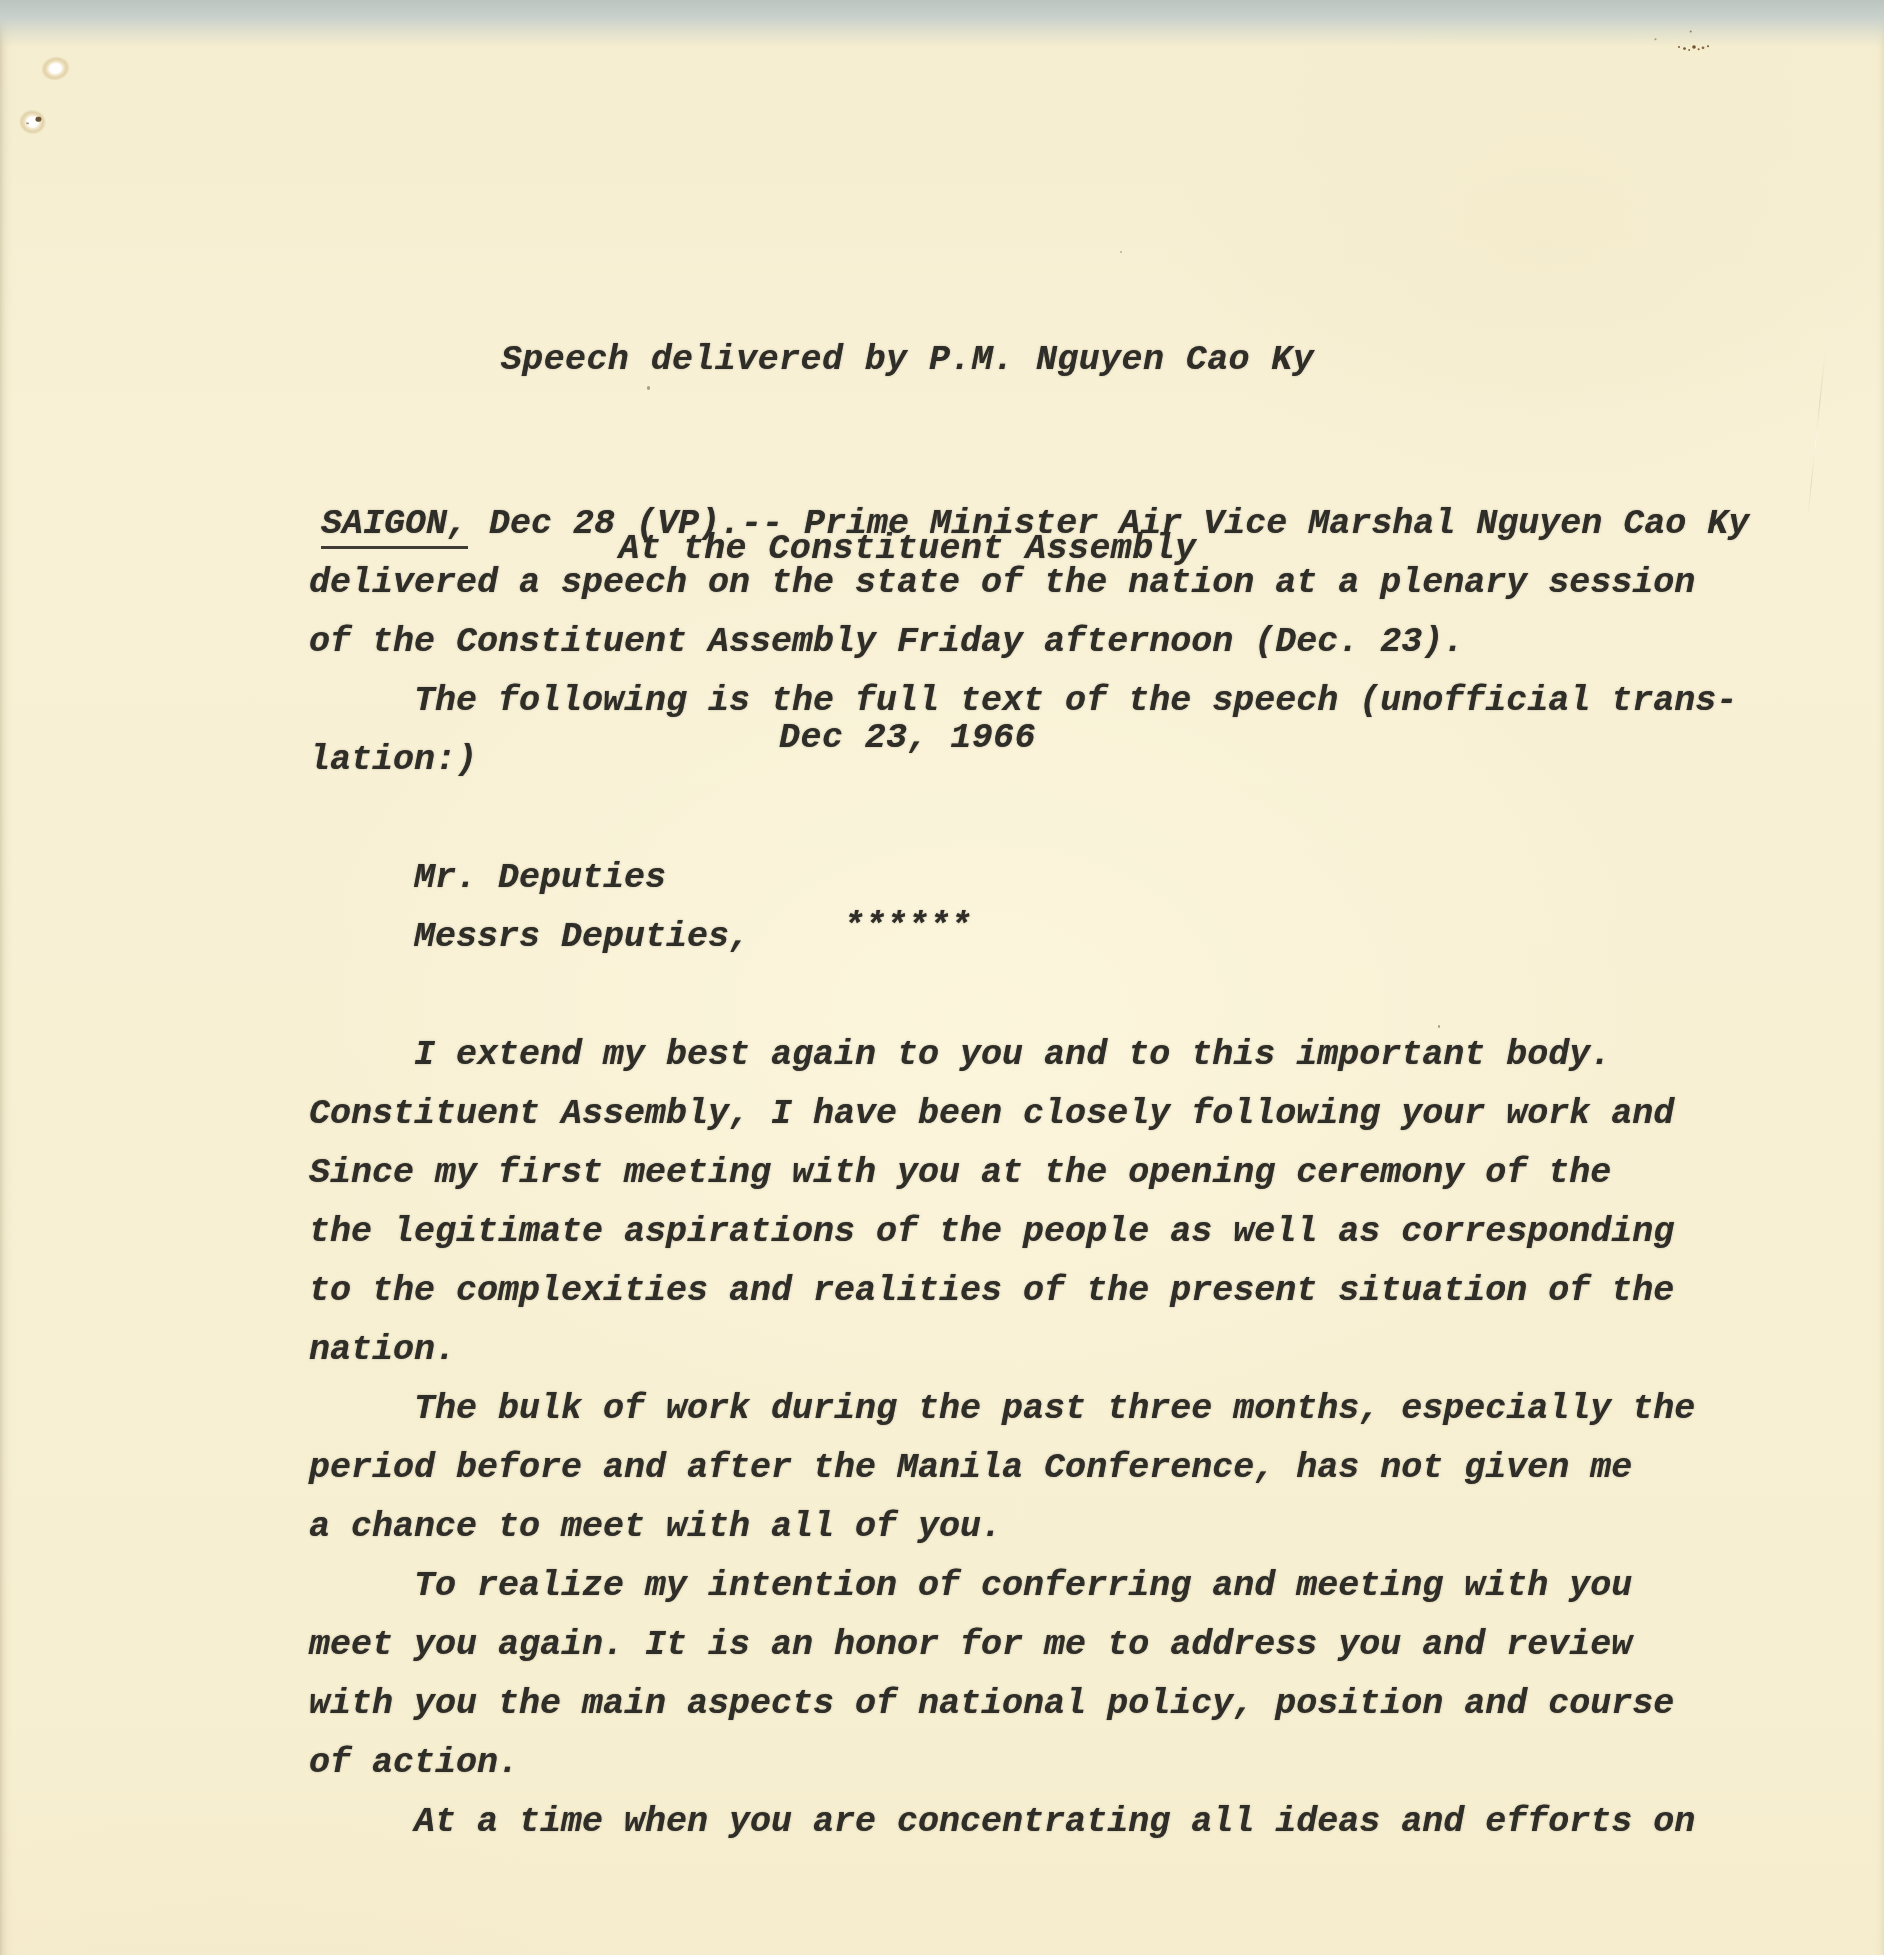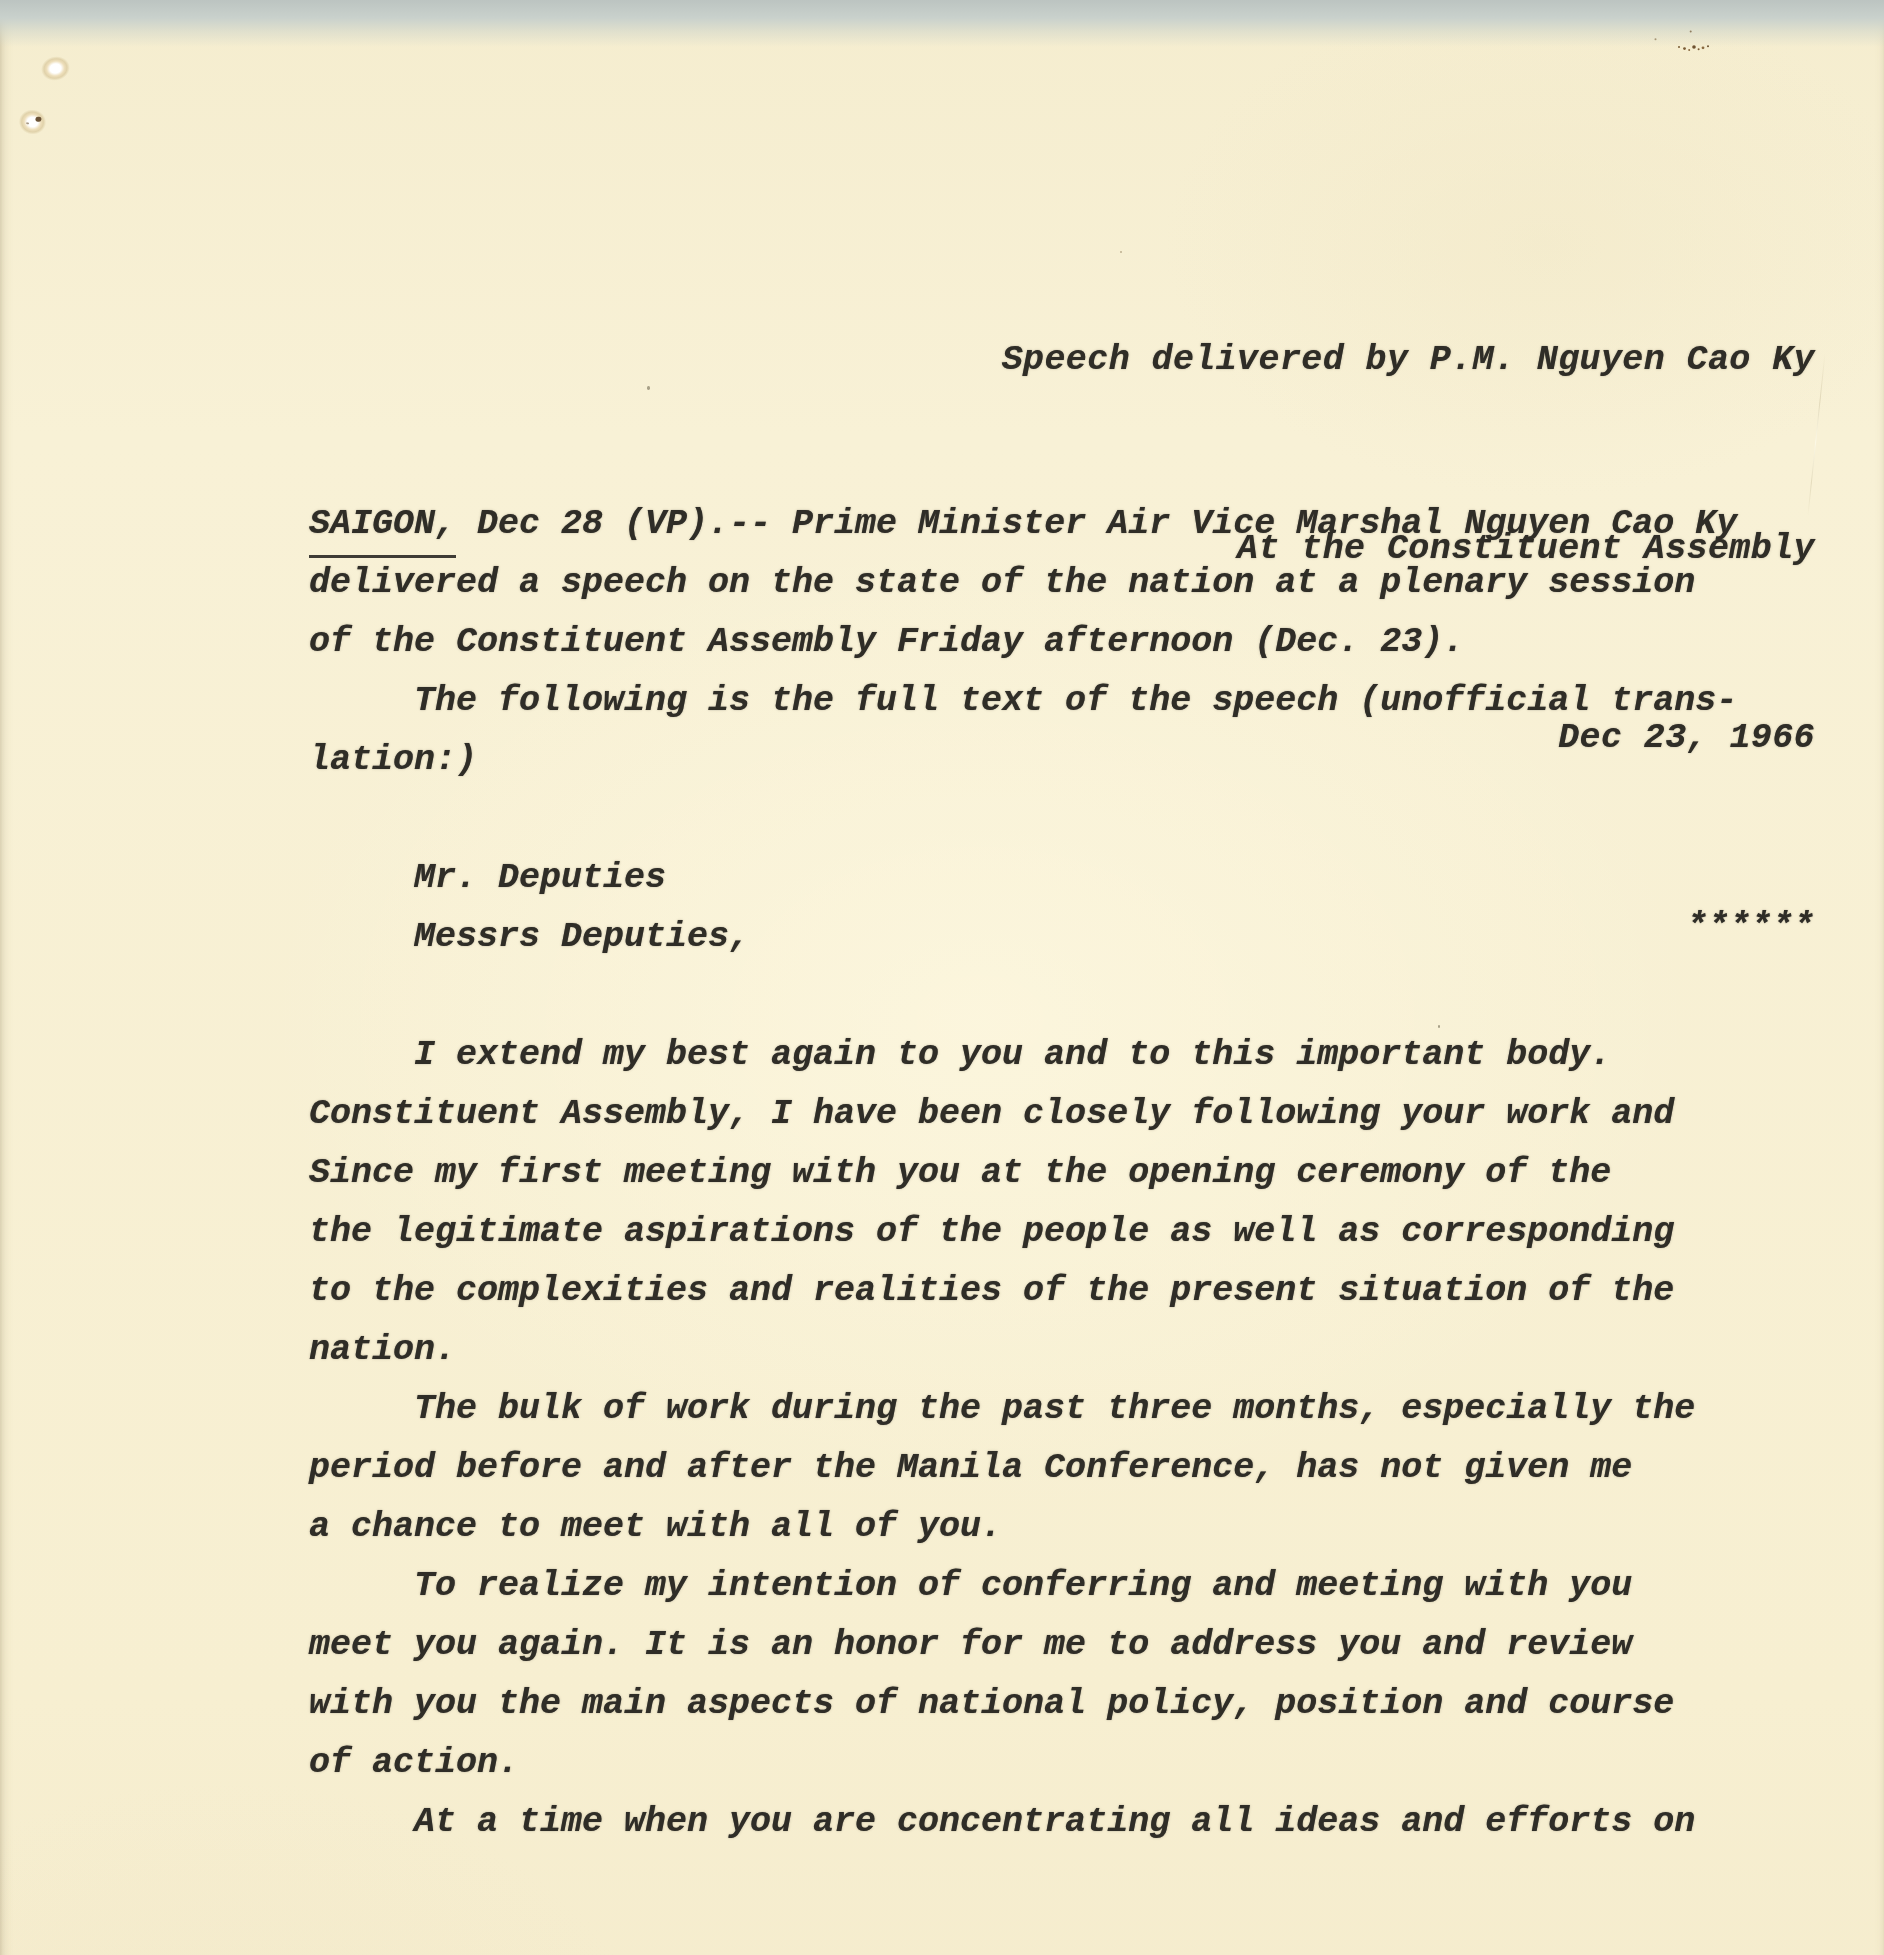--- a/index.html
+++ b/index.html
@@ -26,37 +26,38 @@
 
   
   .top-band {
     position: absolute; top: 0; left: 0; right: 0; height: 47px;
     background: linear-gradient(to bottom,
       #bcc4c1 0%, #c9d1cc 38%, rgba(208,214,203,.55) 68%, rgba(246,238,210,0) 100%);
   }
 
   .title-block {
     position: absolute; top: 203px; left: 0; width: 1815px;
-    text-align: right;
+    text-align: center;
     font-size: 35px; line-height: 63px;
     letter-spacing: 0.4px;
     text-shadow: 0 0 0.8px rgba(47,45,39,.55), 0 0 3.1px rgba(47,45,39,.16);
     white-space: pre;
   }
 
   .body-block {
     position: absolute; top: 495px; left: 309px; width: 1549px;
     font-size: 35px; line-height: 59px;
     text-shadow: 0 0 0.8px rgba(47,45,39,.55), 0 0 3.1px rgba(47,45,39,.16);
   }
   .ln { height: 59px; white-space: pre; }
 
   .saigon {
     border-bottom: 3.5px solid rgba(47,45,39,.92);
-    padding-bottom: 11px;
+    padding-bottom: 2px;
+    margin-left: 12px;
   }
 
   
   .stain-hole {
     position: absolute;
     background: radial-gradient(closest-side,
       #ffffff 30%, #eedfbb 48%, rgba(213,195,150,.65) 62%, rgba(213,195,150,0) 78%);
     border-radius: 50%;
   }
   .hole-1 { left: 37px;  top: 53px; width: 37px; height: 31px; transform: rotate(-12deg); }

